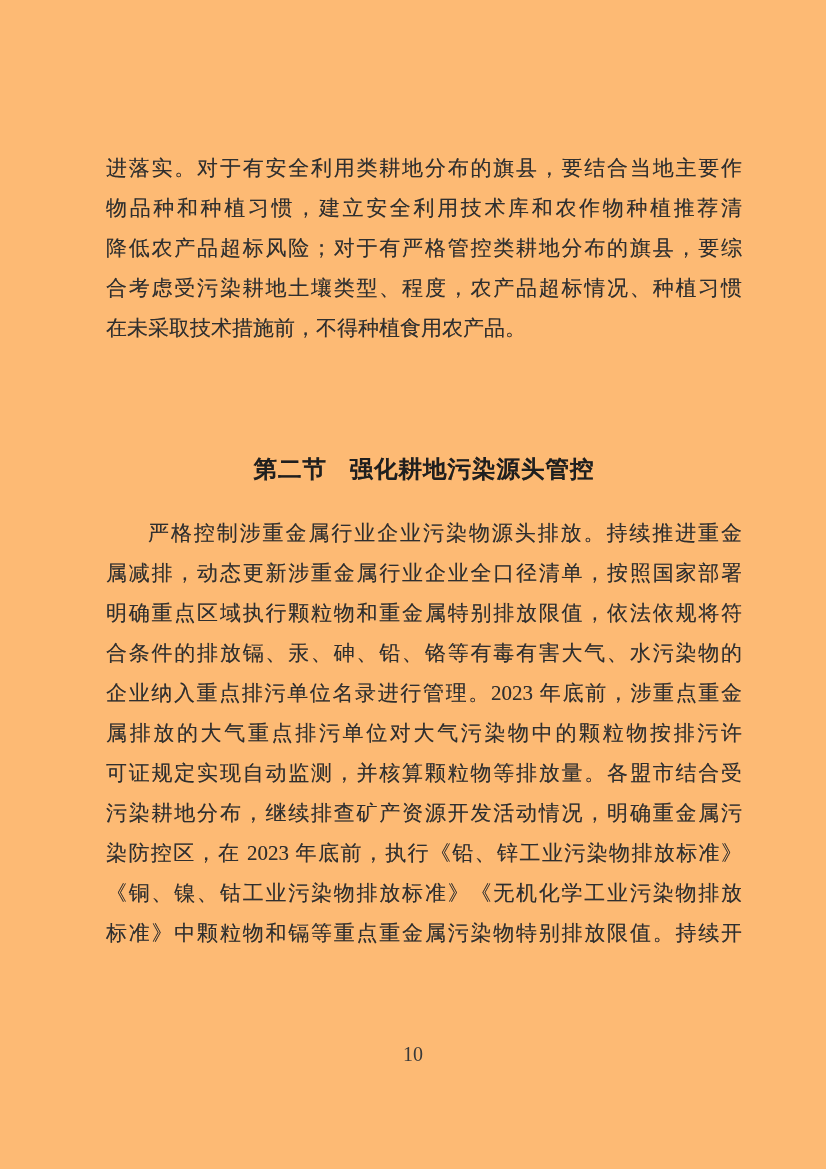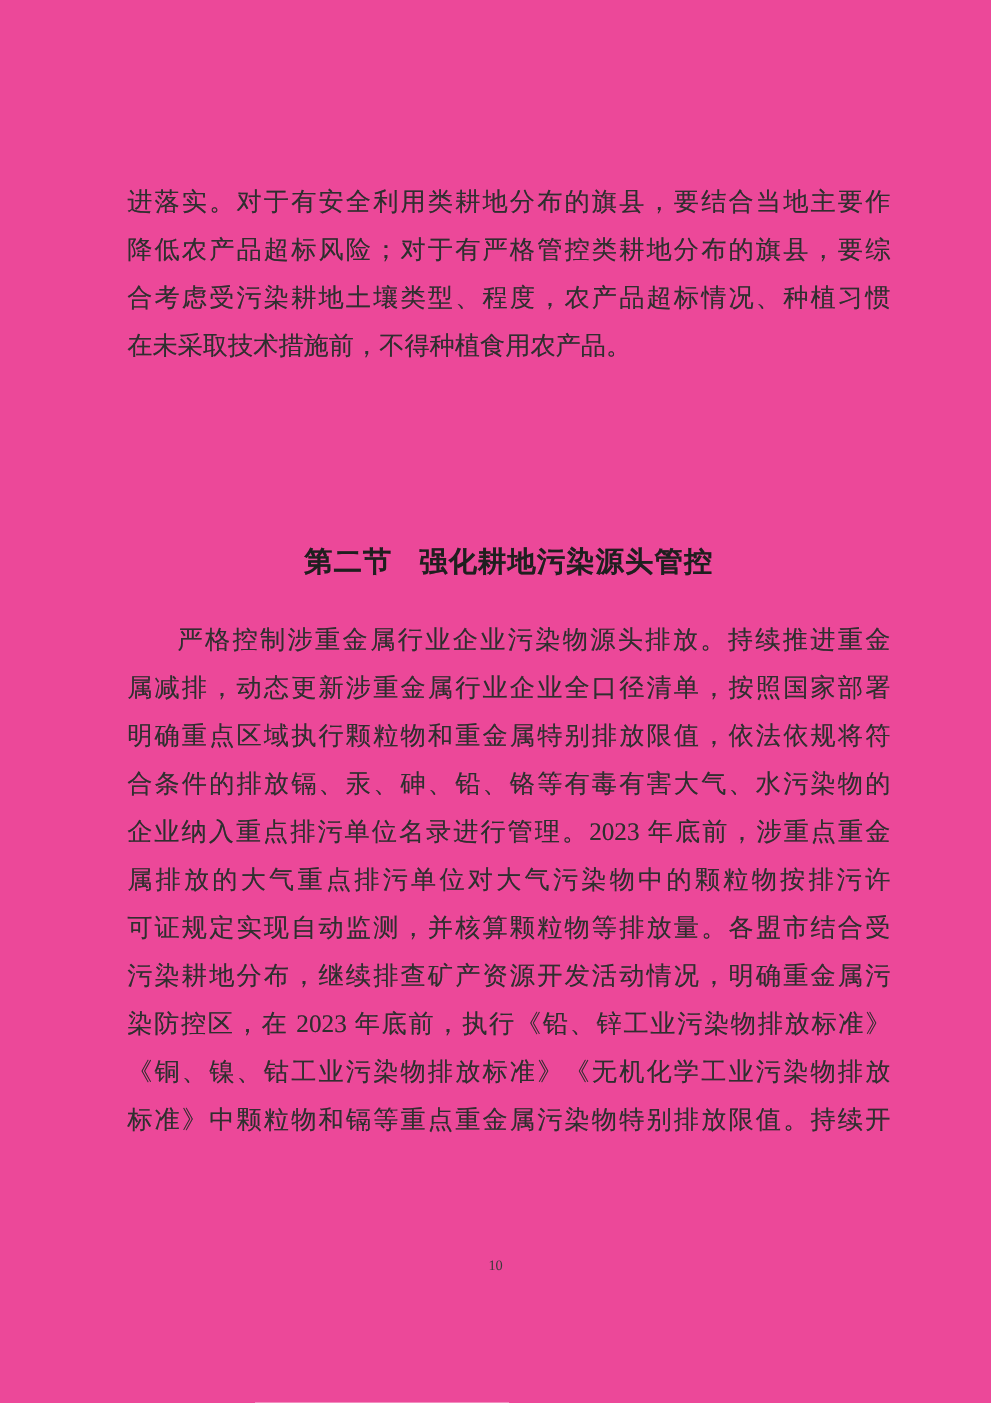--- a/index.html
+++ b/index.html
@@ -4,21 +4,21 @@
 <style>
   html, body {
     margin: 0;
     padding: 0;
     background: #ffffff;
   }
   .page {
     position: relative;
     width: 826px;
     height: 1169px;
-    background: #ec4899;
+    background: #fdba74;
     overflow: hidden;
     font-family: "Liberation Serif", "DejaVu Serif", serif;
     color: #2f2f2f;
   }
   .para {
     position: absolute;
     left: 106px;
     width: 636px;
     font-size: 21px;
   }
@@ -56,31 +56,32 @@
     width: 0.95em;
   }
   .pageno {
     position: absolute;
     left: 0;
     top: 1042px;
     width: 826px;
     height: 24px;
     line-height: 24px;
     text-align: center;
-    font-size: 12px;
+    font-size: 20px;
     color: #3a3a3a;
   }
 </style>
 </head>
 <body>
 
 <div class="page">
 
   <div class="para endleft" style="top:148px">
       <div class="line">进落实。对于有安全利用类耕地分布的旗县，要结合当地主要作</div>
+      <div class="line">物品种和种植习惯，建立安全利用技术库和农作物种植推荐清</div>
       <div class="line">降低农产品超标风险；对于有严格管控类耕地分布的旗县，要综</div>
       <div class="line">合考虑受污染耕地土壤类型、程度，农产品超标情况、种植习惯</div>
       <div class="line">在未采取技术措施前，不得种植食用农产品。</div>
     </div>
 
   <div class="heading">
     <span>第二节</span><span class="hgap"></span><span>强化耕地污染源头管控</span>
   </div>
 
   <div class="para indent-first" style="top:513px">

